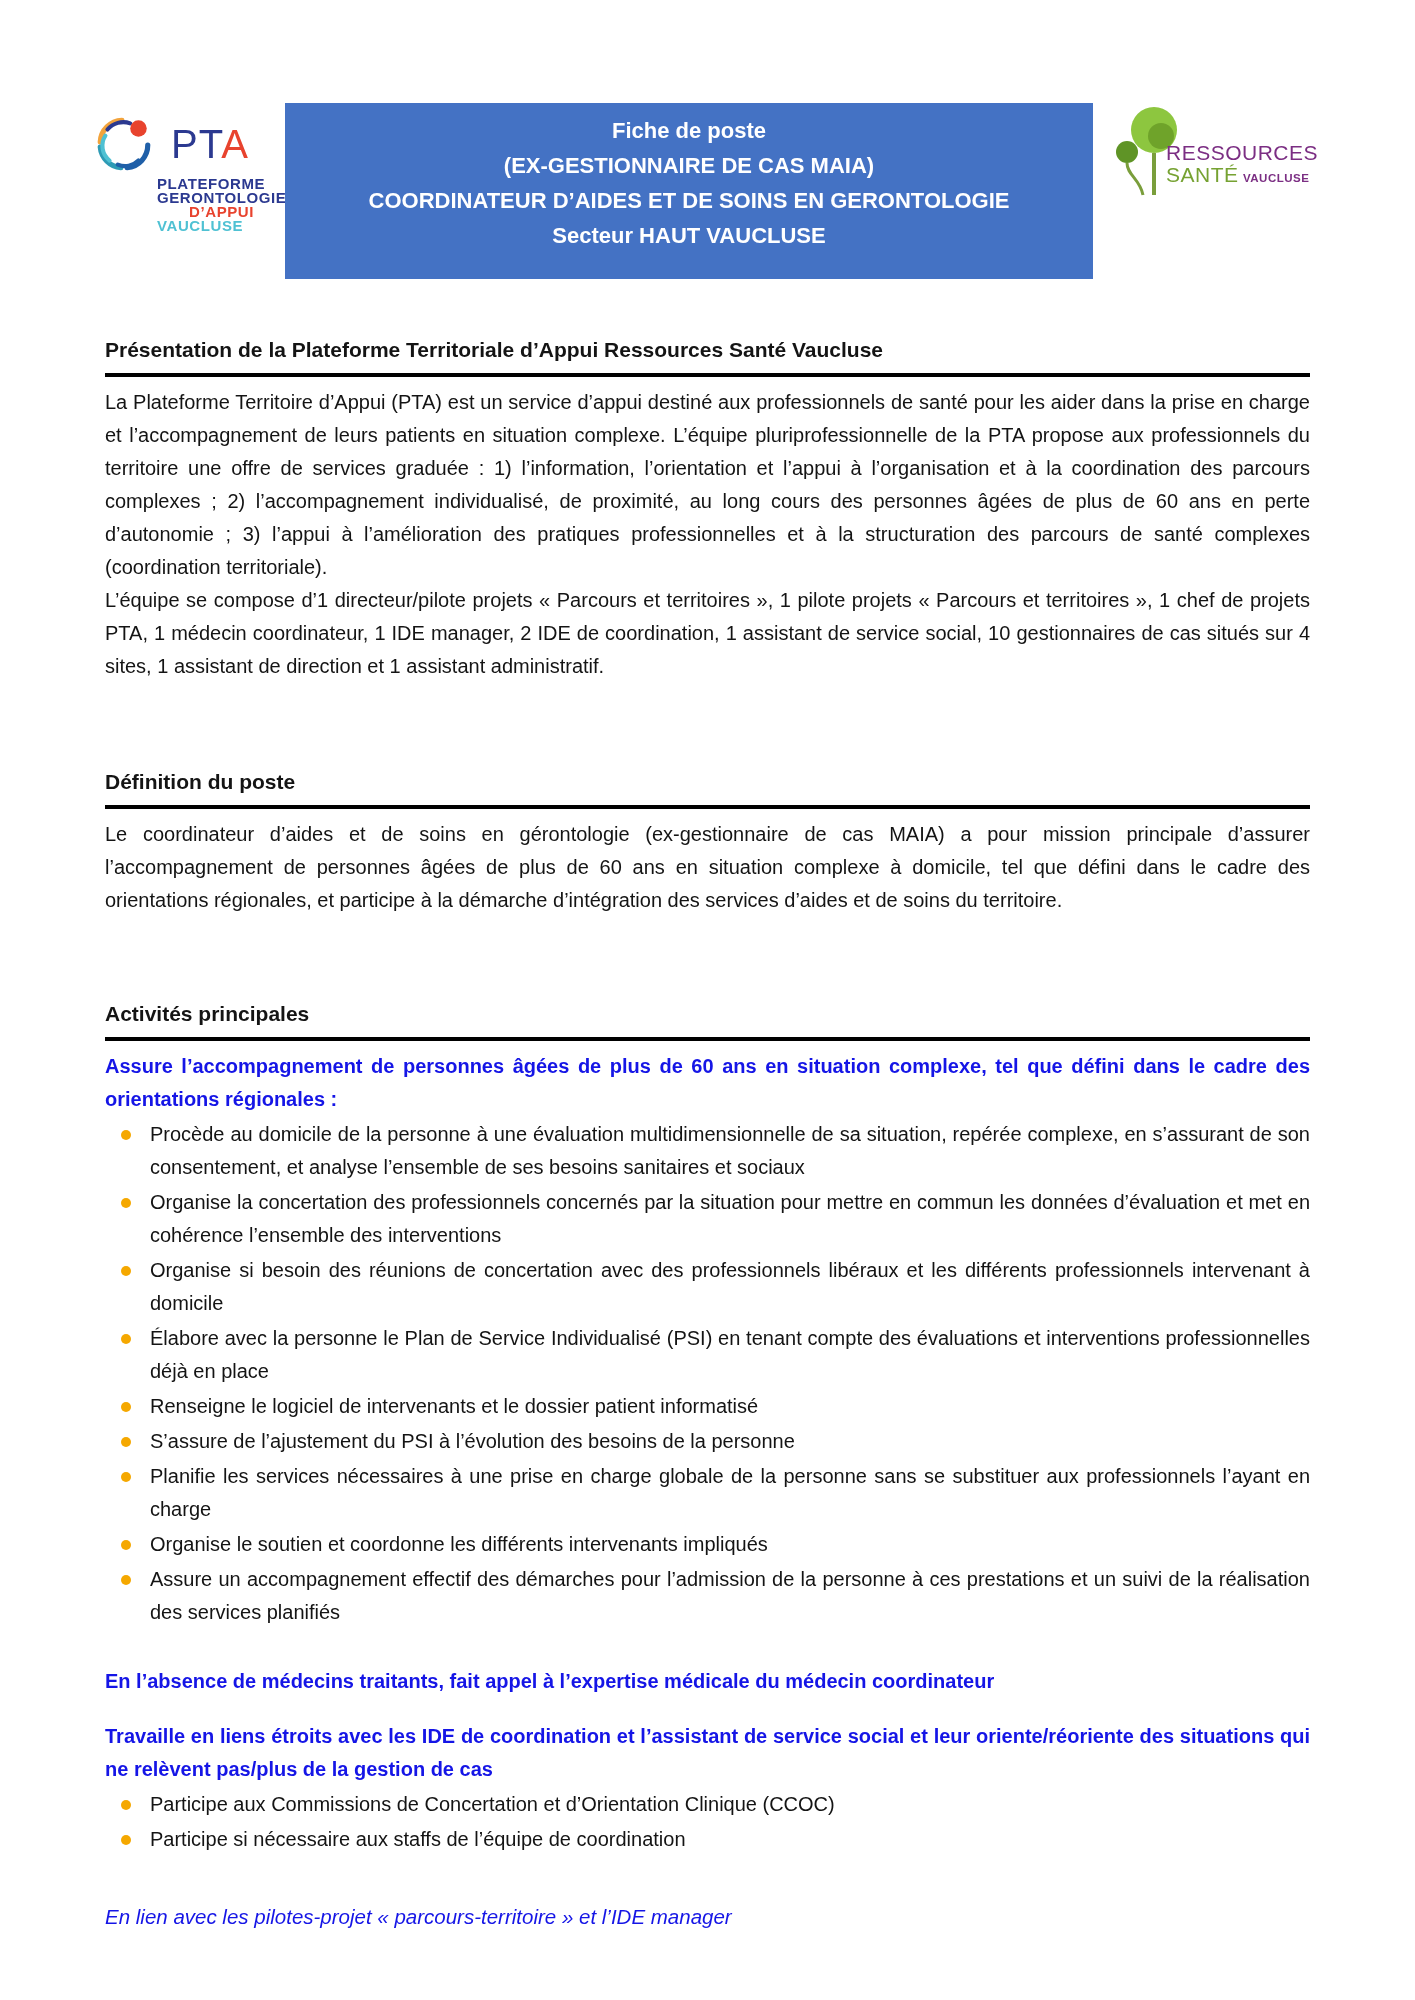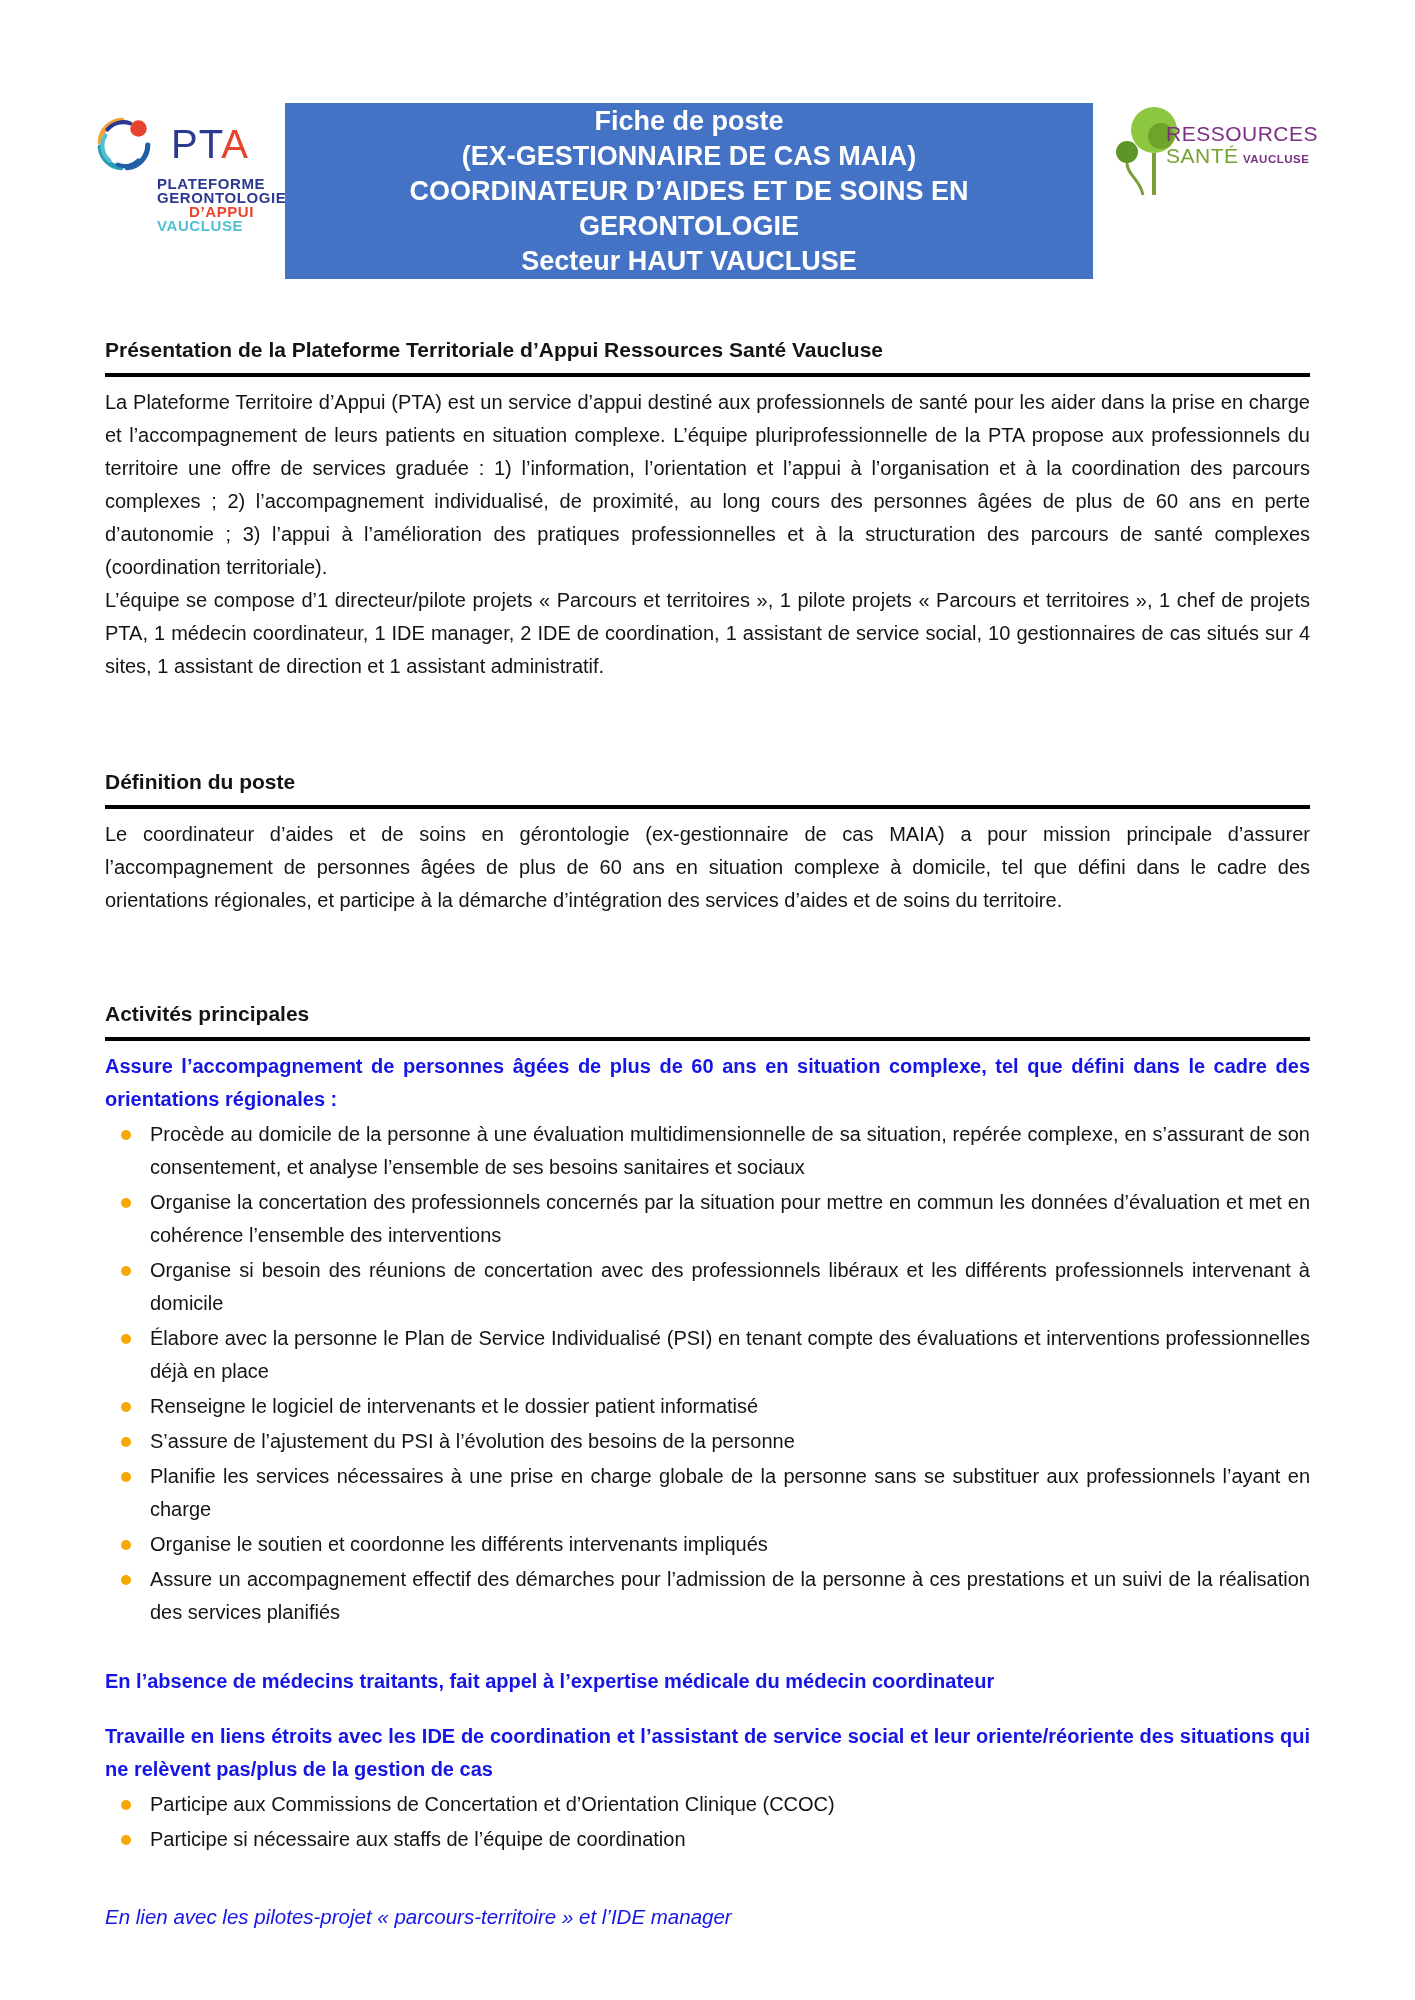--- a/index.html
+++ b/index.html
@@ -21,33 +21,33 @@
     color:#141414;
     overflow:hidden;
     position:relative;
   }
   
   .doc-header{position:relative;height:176px;margin-top:103px;}
   .banner{
     position:absolute;left:285px;top:0;width:808px;height:176px;
     background:var(--banner-blue,#4472C4);
     color:#ffffff;font-weight:bold;text-align:center;
-    display:flex;flex-direction:column;justify-content:center;
-    padding:10px 12px;font-size:27px;line-height:35px;
+    display:flex;flex-direction:column;justify-content:flex-start;
+    padding:10px 12px;font-size:22px;line-height:35px;
   }
   .logo-pta{position:absolute;left:93px;top:10px;width:180px;}
   .pta-top{display:flex;align-items:center;}
   .pta-acronym{font-size:40px;letter-spacing:1px;font-weight:500;margin-left:16px;}
   .pta-acronym .pt{color:var(--pta-blue,#2B3990);}
   .pta-acronym .a{color:var(--pta-red,#E8432E);}
   .pta-sub{margin-left:64px;margin-top:2px;font-size:15px;font-weight:bold;letter-spacing:0.6px;line-height:14px;}
   .pta-sub .l-blue{color:var(--pta-blue,#2B3990);}
   .pta-sub .l-red{color:var(--pta-red,#E8432E);padding-left:32px;}
   .pta-sub .l-teal{color:var(--pta-teal,#4FC1D3);font-weight:600;}
-  .logo-rsv{position:absolute;left:1112px;top:0;display:flex;align-items:center;}
+  .logo-rsv{position:absolute;left:1112px;top:0;display:flex;align-items:flex-end;}
   .rsv-text{margin-left:-16px;margin-bottom:10px;line-height:22px;}
   .rsv-l1{color:var(--rsv-purple,#7B2E83);font-size:21px;letter-spacing:0.5px;font-weight:500;}
   .rsv-l2 .sante{color:var(--rsv-green,#76A232);font-size:21px;font-weight:500;letter-spacing:0.5px;}
   .rsv-l2 .vauc{color:var(--rsv-purple,#7B2E83);font-size:11.5px;font-weight:bold;letter-spacing:0.5px;}
   
   .content{margin:0 105px;width:1205px;font-size:20px;line-height:33px;}
   .section-title{
     font-weight:bold;font-size:21px;line-height:26px;
     padding-bottom:10px;border-bottom:4px solid #000;margin:0 0 9px 0;
   }

